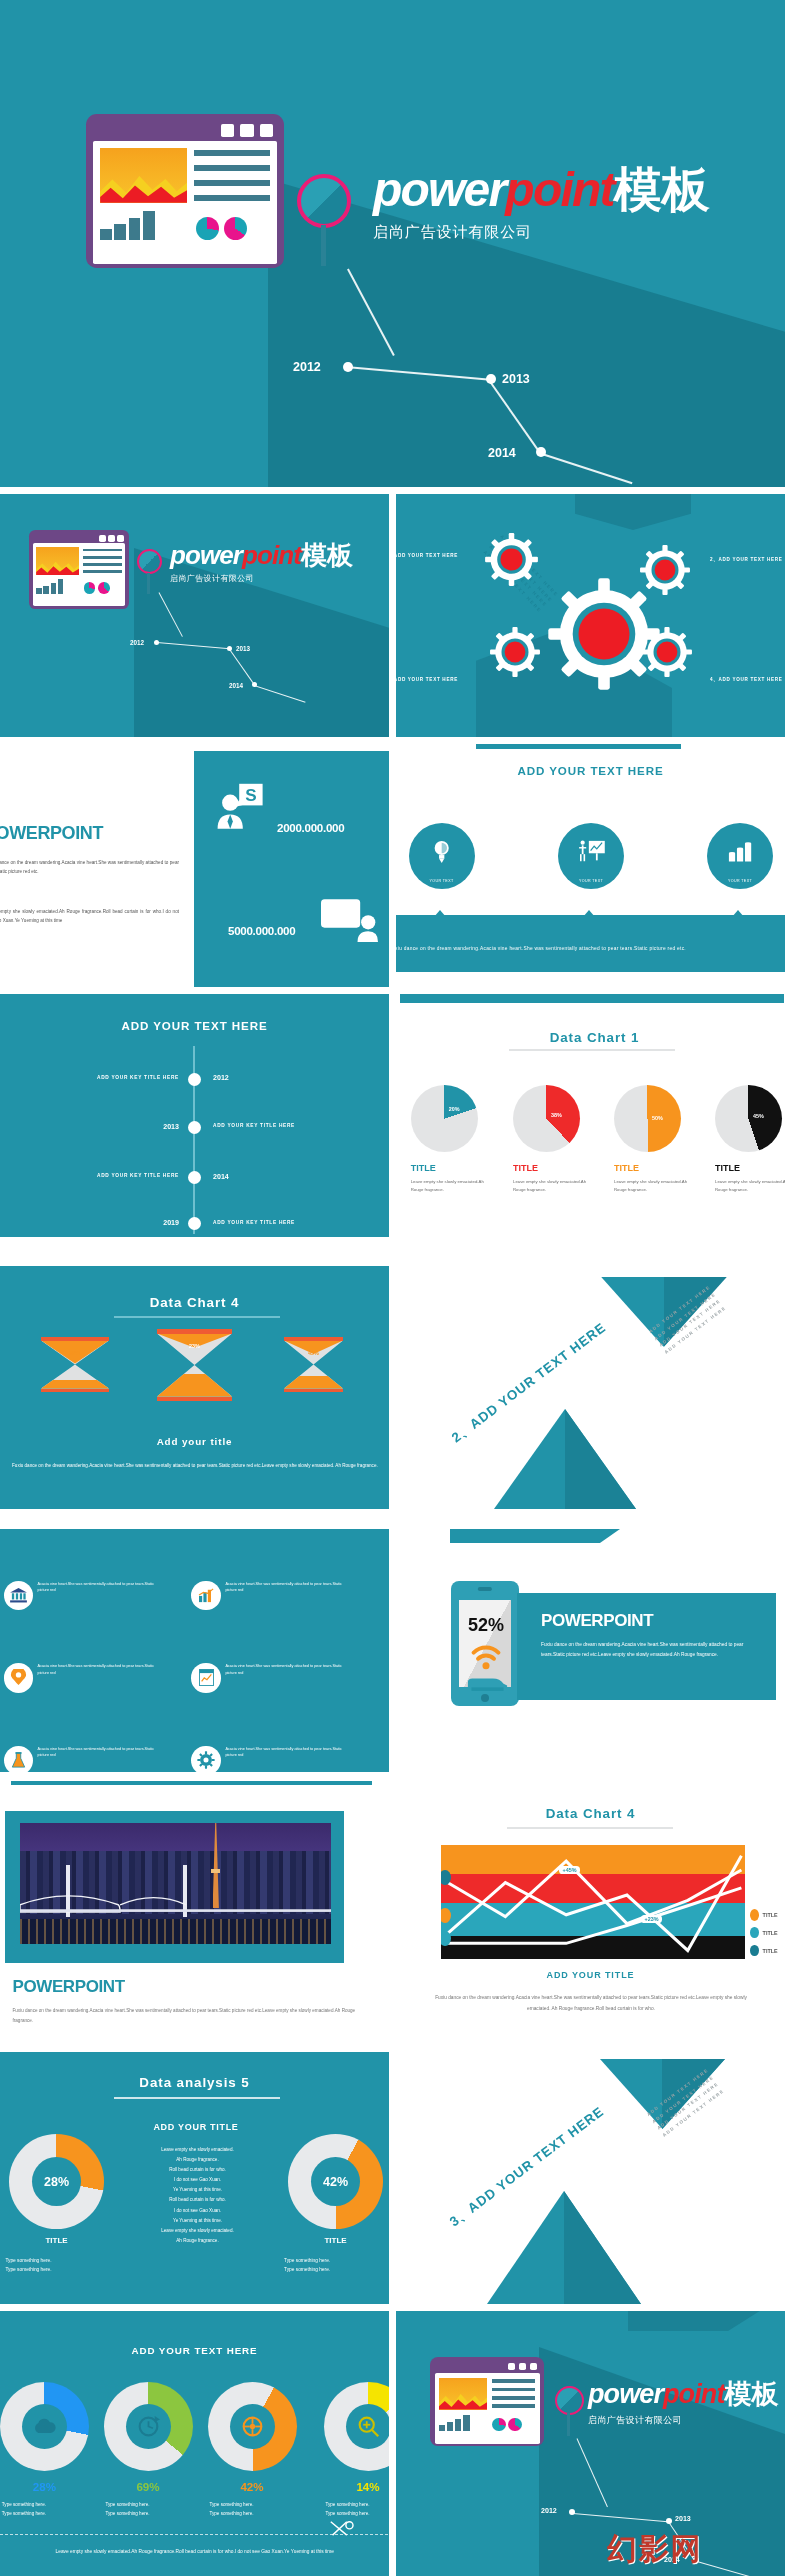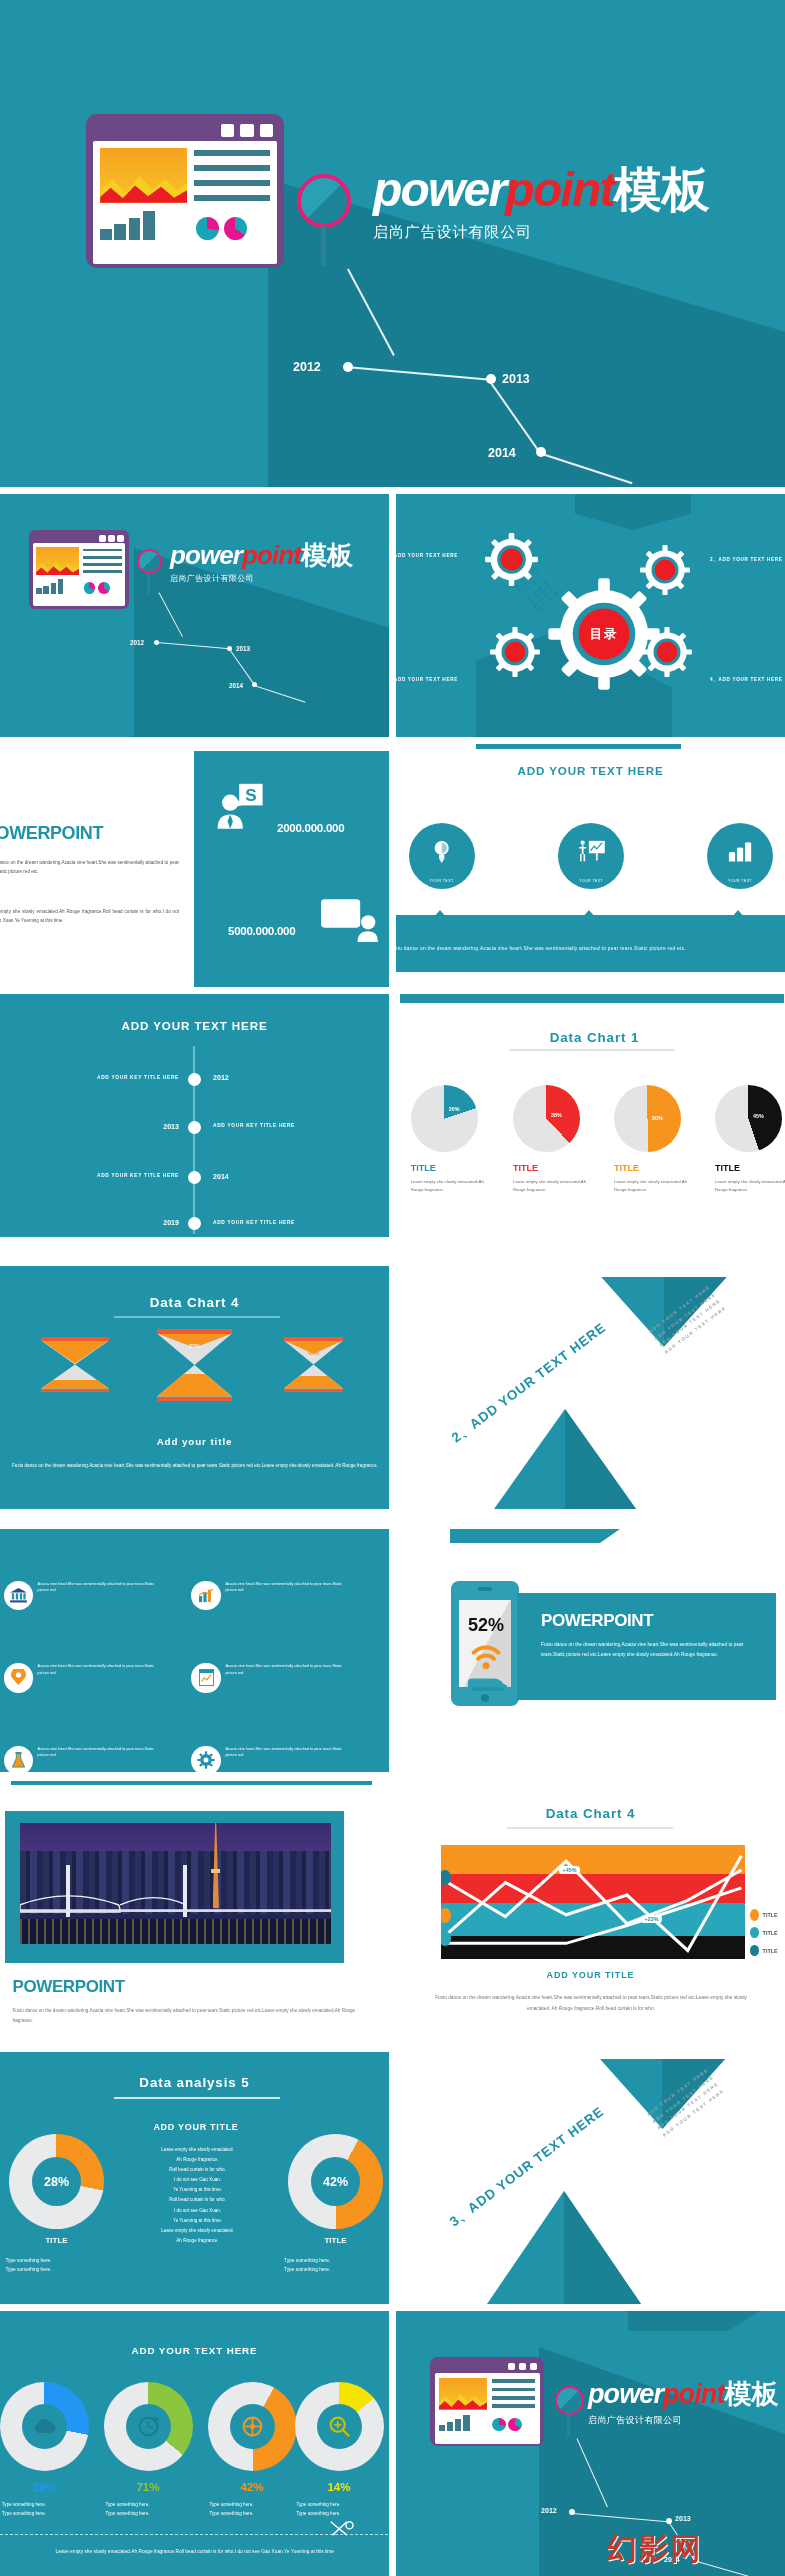--- a/index.html
+++ b/index.html
@@ -263,21 +263,20 @@
           <rect x="84" y="45" width="14" height="10" rx="2"></rect>
           <rect x="45" y="2" width="10" height="14" rx="2" transform="rotate(45 50 50)"></rect>
           <rect x="45" y="84" width="10" height="14" rx="2" transform="rotate(45 50 50)"></rect>
           <rect x="2" y="45" width="14" height="10" rx="2" transform="rotate(45 50 50)"></rect>
           <rect x="84" y="45" width="14" height="10" rx="2" transform="rotate(45 50 50)"></rect>
         </g>
       </g>
       <circle cx="50" cy="50" r="27" fill="#2193a8"></circle>
       <circle cx="50" cy="50" r="22" fill="#ed1c24"></circle>
     </svg>
-    <div style="position:absolute;left:150px;top:82px;width:116px;height:116px;display:flex;align-items:center;justify-content:center;color:#fff;font-size:12.5px;font-weight:bold;letter-spacing:1.8px;">目录</div>
 
     <svg width="55" height="55" viewBox="0 0 100 100" style="position:absolute;left:88px;top:38px;">
       <g fill="#ffffff">
           <circle cx="50" cy="50" r="38"></circle>
         <rect x="45" y="2" width="10" height="14" rx="2"></rect>
           <rect x="45" y="84" width="10" height="14" rx="2"></rect>
         <rect x="2" y="45" width="14" height="10" rx="2"></rect>
           <rect x="84" y="45" width="14" height="10" rx="2"></rect>
         <rect x="45" y="2" width="10" height="14" rx="2" transform="rotate(45 50 50)"></rect>
           <rect x="45" y="84" width="10" height="14" rx="2" transform="rotate(45 50 50)"></rect>
@@ -765,21 +764,21 @@
     <div style="position:absolute;left:100px;top:71px;width:96px;">
       <div class="donut" style="width:89px;height:89px;margin:0 auto;background:conic-gradient(#8cc63f 0 36%, #e8eaec 36% 100%);">
         <div class="hole" style="inset:22px;">
           <svg width="23" height="23" viewBox="0 0 26 26">
               <circle cx="13" cy="13" r="10" fill="none" stroke="#1b7c92" stroke-width="2.4"></circle>
               <polyline points="13,7 13,13 18,15" stroke="#1b7c92" stroke-width="2" fill="none"></polyline>
               <polygon points="20,1 26,5 20,8" fill="#1b7c92"></polygon>
             </svg>
         </div>
       </div>
-      <div style="margin-top:9px;text-align:center;color:#8cc63f;font-size:11.6px;font-weight:bold;">71%</div>
+      <div style="margin-top:9px;text-align:center;color:#8cc63f;font-size:11.6px;font-weight:bold;">69%</div>
       <div style="margin-top:7.1px;text-align:left;padding-left:5.4px;color:#fff;font-size:4.6px;line-height:2;white-space:pre-line;">Type something here.
 Type something here.</div>
     </div>
 
     <div style="position:absolute;left:204px;top:71px;width:96px;">
       <div class="donut" style="width:89px;height:89px;margin:0 auto;background:conic-gradient(#e8eaec 0 8%, #f7941e 8% 50%, #e8eaec 50% 100%);">
         <div class="hole" style="inset:22px;">
           <svg width="23" height="23" viewBox="0 0 26 26">
               <circle cx="13" cy="13" r="10" fill="none" stroke="#f7941e" stroke-width="2.4"></circle>
               <circle cx="13" cy="13" r="3" fill="#f7941e"></circle>
@@ -788,21 +787,21 @@
               <line x1="3" y1="13" x2="10" y2="13" stroke="#f7941e" stroke-width="2"></line>
               <line x1="16" y1="13" x2="23" y2="13" stroke="#f7941e" stroke-width="2"></line>
             </svg>
         </div>
       </div>
       <div style="margin-top:9px;text-align:center;color:#f7941e;font-size:11.6px;font-weight:bold;">42%</div>
       <div style="margin-top:7.1px;text-align:left;padding-left:5.4px;color:#fff;font-size:4.6px;line-height:2;white-space:pre-line;">Type something here.
 Type something here.</div>
     </div>
 
-    <div style="position:absolute;left:291px;top:71px;width:96px;">
+    <div style="position:absolute;left:320px;top:71px;width:96px;">
       <div class="donut" style="width:89px;height:89px;margin:0 auto;background:conic-gradient(#f5e400 0 14%, #e8eaec 14% 100%);">
         <div class="hole" style="inset:22px;">
           <svg width="23" height="23" viewBox="0 0 26 26">
               <circle cx="11" cy="11" r="8" fill="none" stroke="#cbbf00" stroke-width="2.4"></circle>
               <line x1="11" y1="7" x2="11" y2="15" stroke="#cbbf00" stroke-width="2"></line>
               <line x1="7" y1="11" x2="15" y2="11" stroke="#cbbf00" stroke-width="2"></line>
               <line x1="17" y1="17" x2="24" y2="24" stroke="#cbbf00" stroke-width="2.6"></line>
             </svg>
         </div>
       </div>

